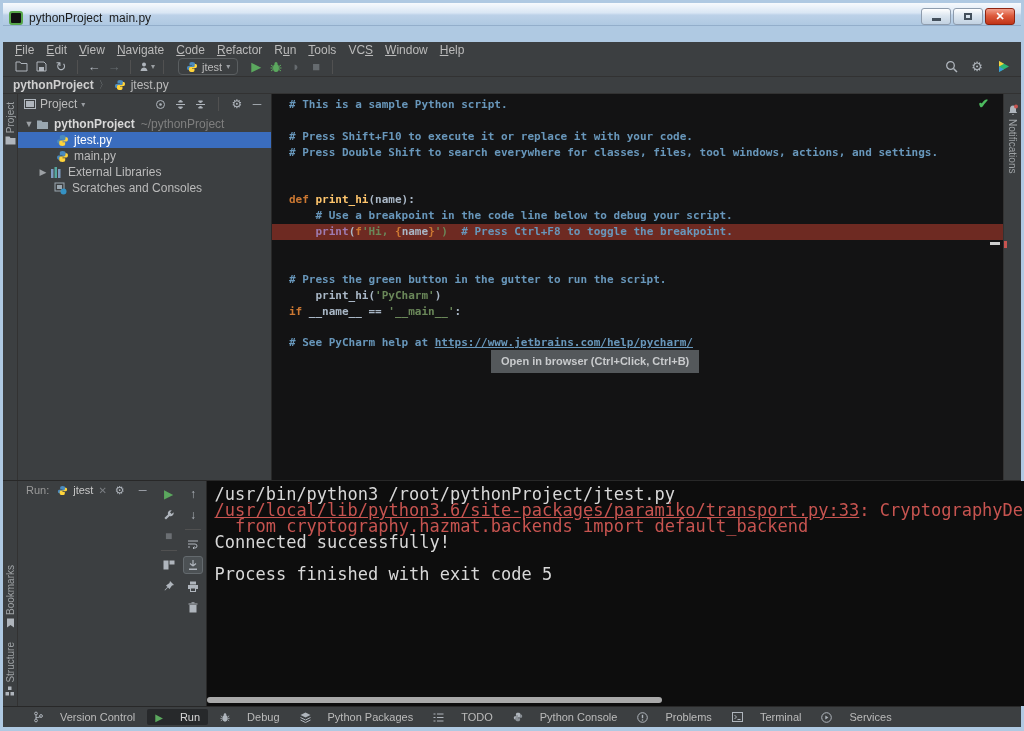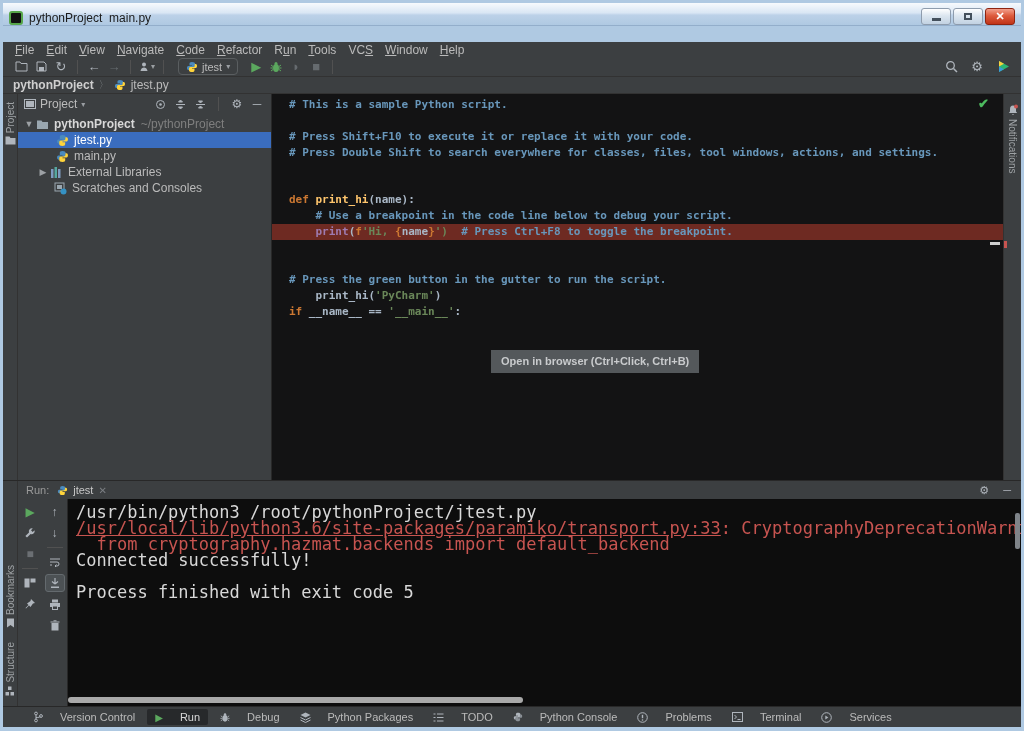--- a/index.html
+++ b/index.html
@@ -62,21 +62,21 @@
   .sc-c{color:#6897BB}.sc-k{color:#CC7832}.sc-f{color:#FFC66D}.sc-p{color:#A9B7C6}
   .sc-s{color:#6A8759}.sc-b{color:#9E7BB0}.sc-r{color:#CC7832}
   .sc-l{color:#6897BB;text-decoration:underline}
   .ed-check{position:absolute;top:2px;right:14px;color:#4DBB5F;font-size:13px;font-family:"Liberation Sans",sans-serif;}
   .ed-mark{position:absolute;top:148px;right:3px;width:10px;height:3px;background:#CFCFCF;}
   .tooltip{position:absolute;left:219px;top:256px;height:23px;padding:4px 10px;background:#54585B;color:#C9CBCD;
     font-family:"Liberation Sans",sans-serif;font-size:11px;white-space:nowrap;}
   .stripe-redmark{position:absolute;left:0;top:147px;width:3px;height:7px;background:#C75450;}
   
   .runpanel{height:226px;display:flex;border-top:1px solid #282828;}
-  .run-right{flex:1;display:flex;flex-direction:column;min-width:0;}
+  .run-right{flex:1;display:flex;flex-direction:row;min-width:0;}
   .run-header{height:18px;background:#3C3F41;display:flex;align-items:center;gap:8px;padding:0 10px 0 8px;font-size:11px;}
   .run-label{color:#9A9A9A;}
   .run-tab{display:flex;align-items:center;gap:5px;color:#C8C8C8;}
   .tab-x{color:#7A7E82;font-size:10px;}
   .run-header .right{margin-left:auto;display:flex;align-items:center;gap:14px;color:#AFB5BC;}
   .run-body{flex:1;display:flex;min-height:0;}
   .icol{width:24px;background:#3C3F41;display:flex;flex-direction:column;align-items:center;padding-top:4px;gap:3px;}
   .icol.c2{width:26px;border-right:1px solid #282828;}
   .ibtn{width:20px;height:18px;display:flex;align-items:center;justify-content:center;color:#AFB5BC;font-size:12px;}
   .ibtn.sel{background:#4C5154;border:1px solid #646A6E;border-radius:3px;}
@@ -299,20 +299,21 @@
             <div class="code-line"></div>
             <div class="code-line"><span class="sc-k">def</span><span class="sc-p"> </span><span class="sc-f">print_hi</span><span class="sc-p">(name):</span></div>
             <div class="code-line"><span class="sc-p">    </span><span class="sc-c"># Use a breakpoint in the code line below to debug your script.</span></div>
             <div class="code-line bp"><span class="sc-p">    </span><span class="sc-b">print</span><span class="sc-p">(</span><span class="sc-k">f</span><span class="sc-s">'Hi, </span><span class="sc-r">{</span><span class="sc-p">name</span><span class="sc-r">}</span><span class="sc-s">')</span><span class="sc-p">  </span><span class="sc-c"># Press Ctrl+F8 to toggle the breakpoint.</span></div>
             <div class="code-line"></div>
             <div class="code-line"></div>
             <div class="code-line"><span class="sc-c"># Press the green button in the gutter to run the script.</span></div>
             <div class="code-line"><span class="sc-p">    print_hi(</span><span class="sc-s">'PyCharm'</span><span class="sc-p">)</span></div>
             <div class="code-line"><span class="sc-k">if</span><span class="sc-p"> __name__ == </span><span class="sc-s">'__main__'</span><span class="sc-p">:</span></div>
             <div class="code-line"></div>
+            <div class="code-line"><span class="sc-c"># See PyCharm help at </span><span class="sc-l">https://www.jetbrains.com/help/pycharm/</span></div>
           </div>
         <div class="ed-check">✔</div>
         <div class="ed-mark"></div>
         <div class="tooltip">Open in browser (Ctrl+Click, Ctrl+B)</div>
       </div>
 
       <div class="stripe right">
         <div class="stripe-redmark"></div>
         <div class="vtab vtab-r" style="margin-top:10px">
           <svg class="ic" width="12" height="12" viewBox="0 0 12 12">

